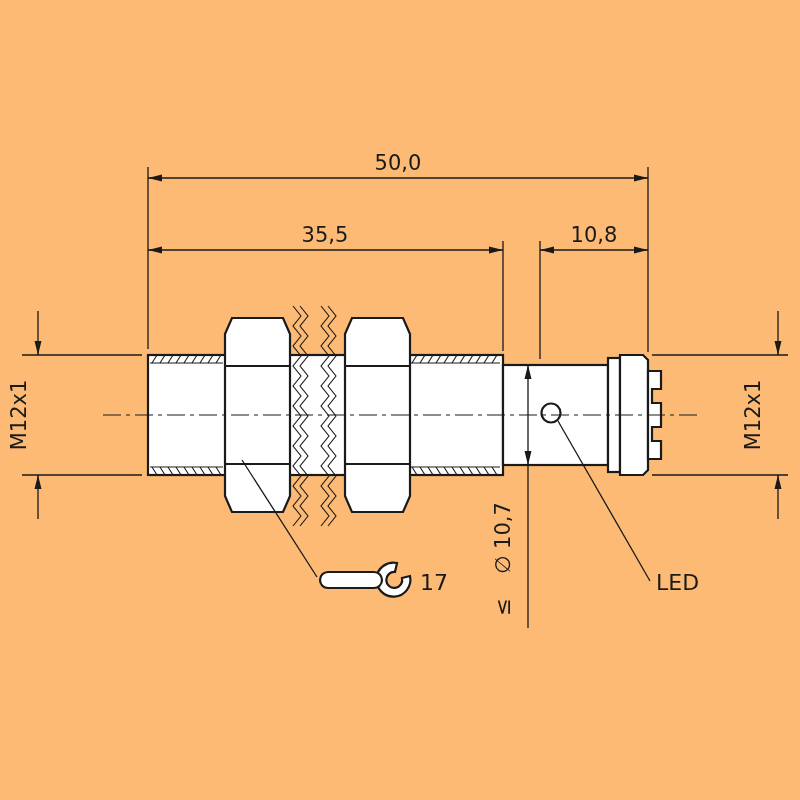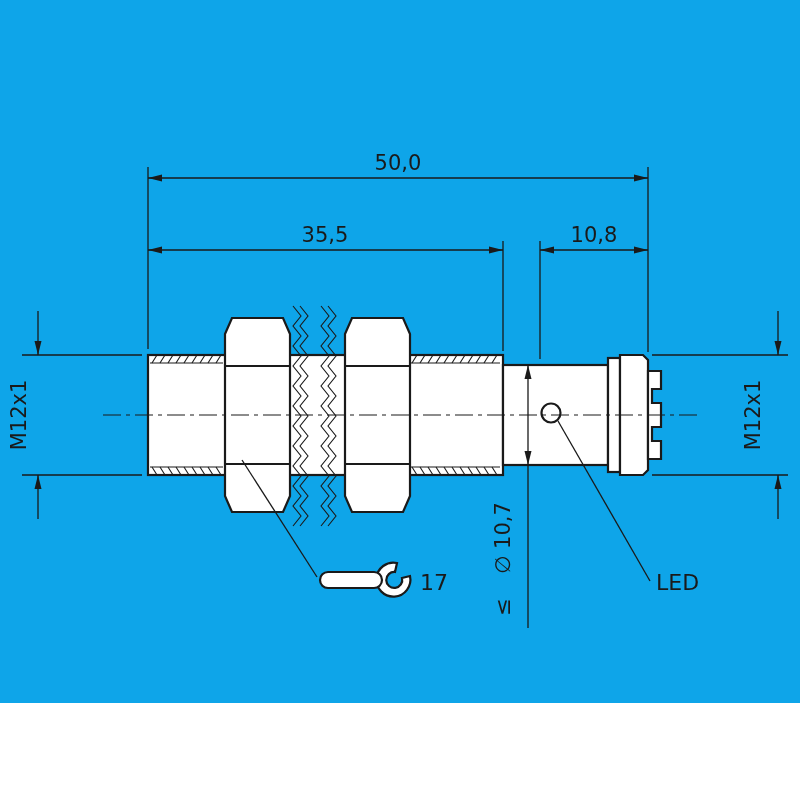--- a/index.html
+++ b/index.html
@@ -1,16 +1,16 @@
 <!DOCTYPE html>
 <html><head>
 <meta charset="utf-8">
 <style>
   html,body{margin:0;padding:0;background:#ffffff;}
-  .canvas{width:800px;height:703px;background:#0ea5e9;position:relative;font-family:"DejaVu Sans",sans-serif;}
+  .canvas{width:800px;height:800px;background:#fdba74;position:relative;font-family:"DejaVu Sans",sans-serif;}
   svg{display:block;}
   .outline{stroke:#1a1a1a;stroke-width:2.2;fill:#ffffff;}
   .outline-nofill{stroke:#1a1a1a;stroke-width:2.2;fill:none;}
   .thin{stroke:#1a1a1a;stroke-width:1.1;fill:none;}
   .dim{stroke:#1a1a1a;stroke-width:1.3;fill:none;}
   .arrow{fill:#1a1a1a;stroke:none;}
   .centerline{stroke:#1a1a1a;stroke-width:1.2;fill:none;stroke-dasharray:18 5 4 5;}
   text{fill:#1a1a1a;font-family:"DejaVu Sans",sans-serif;font-size:21px;}
   .lbl-big{font-size:22px;}
 </style>

